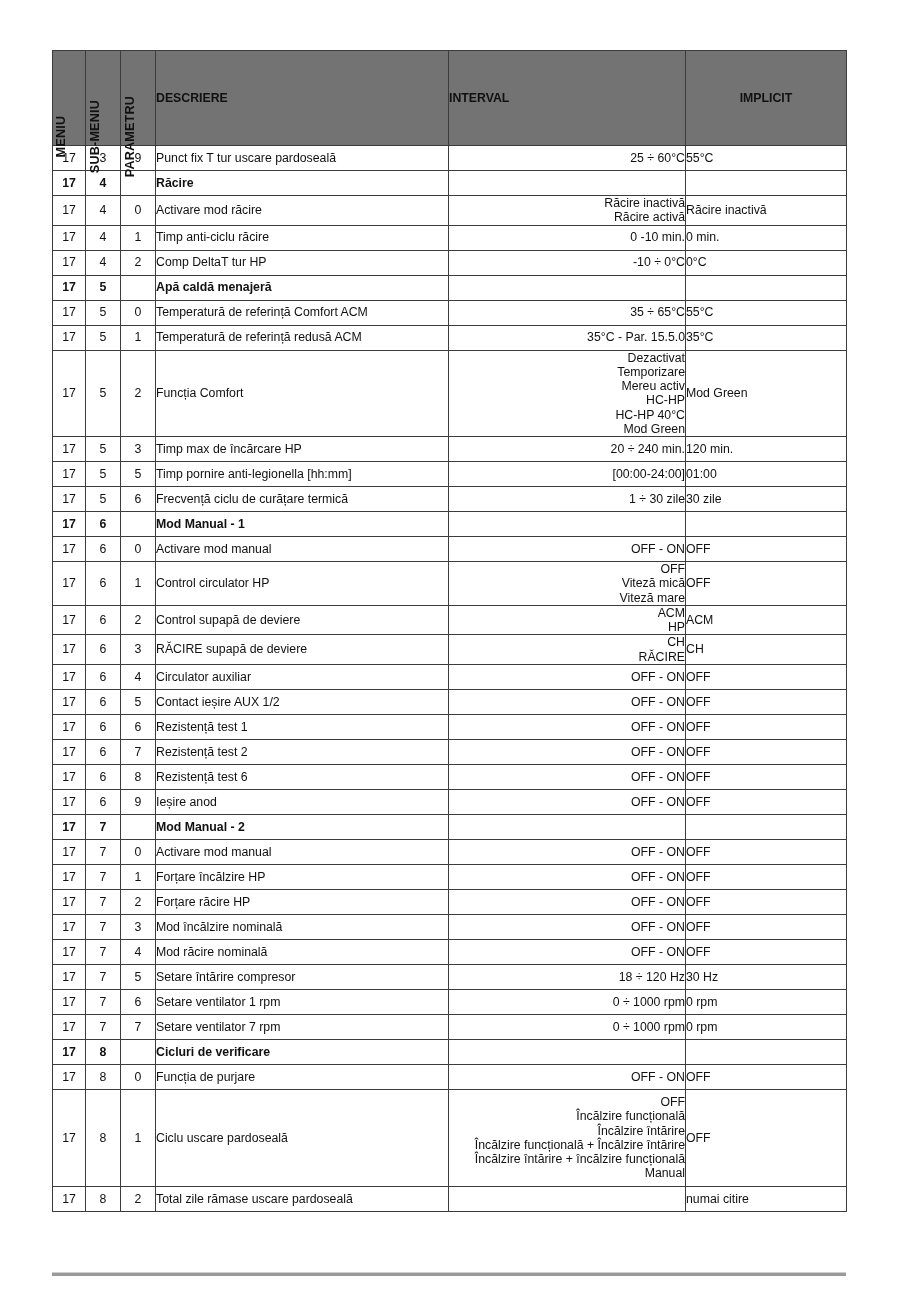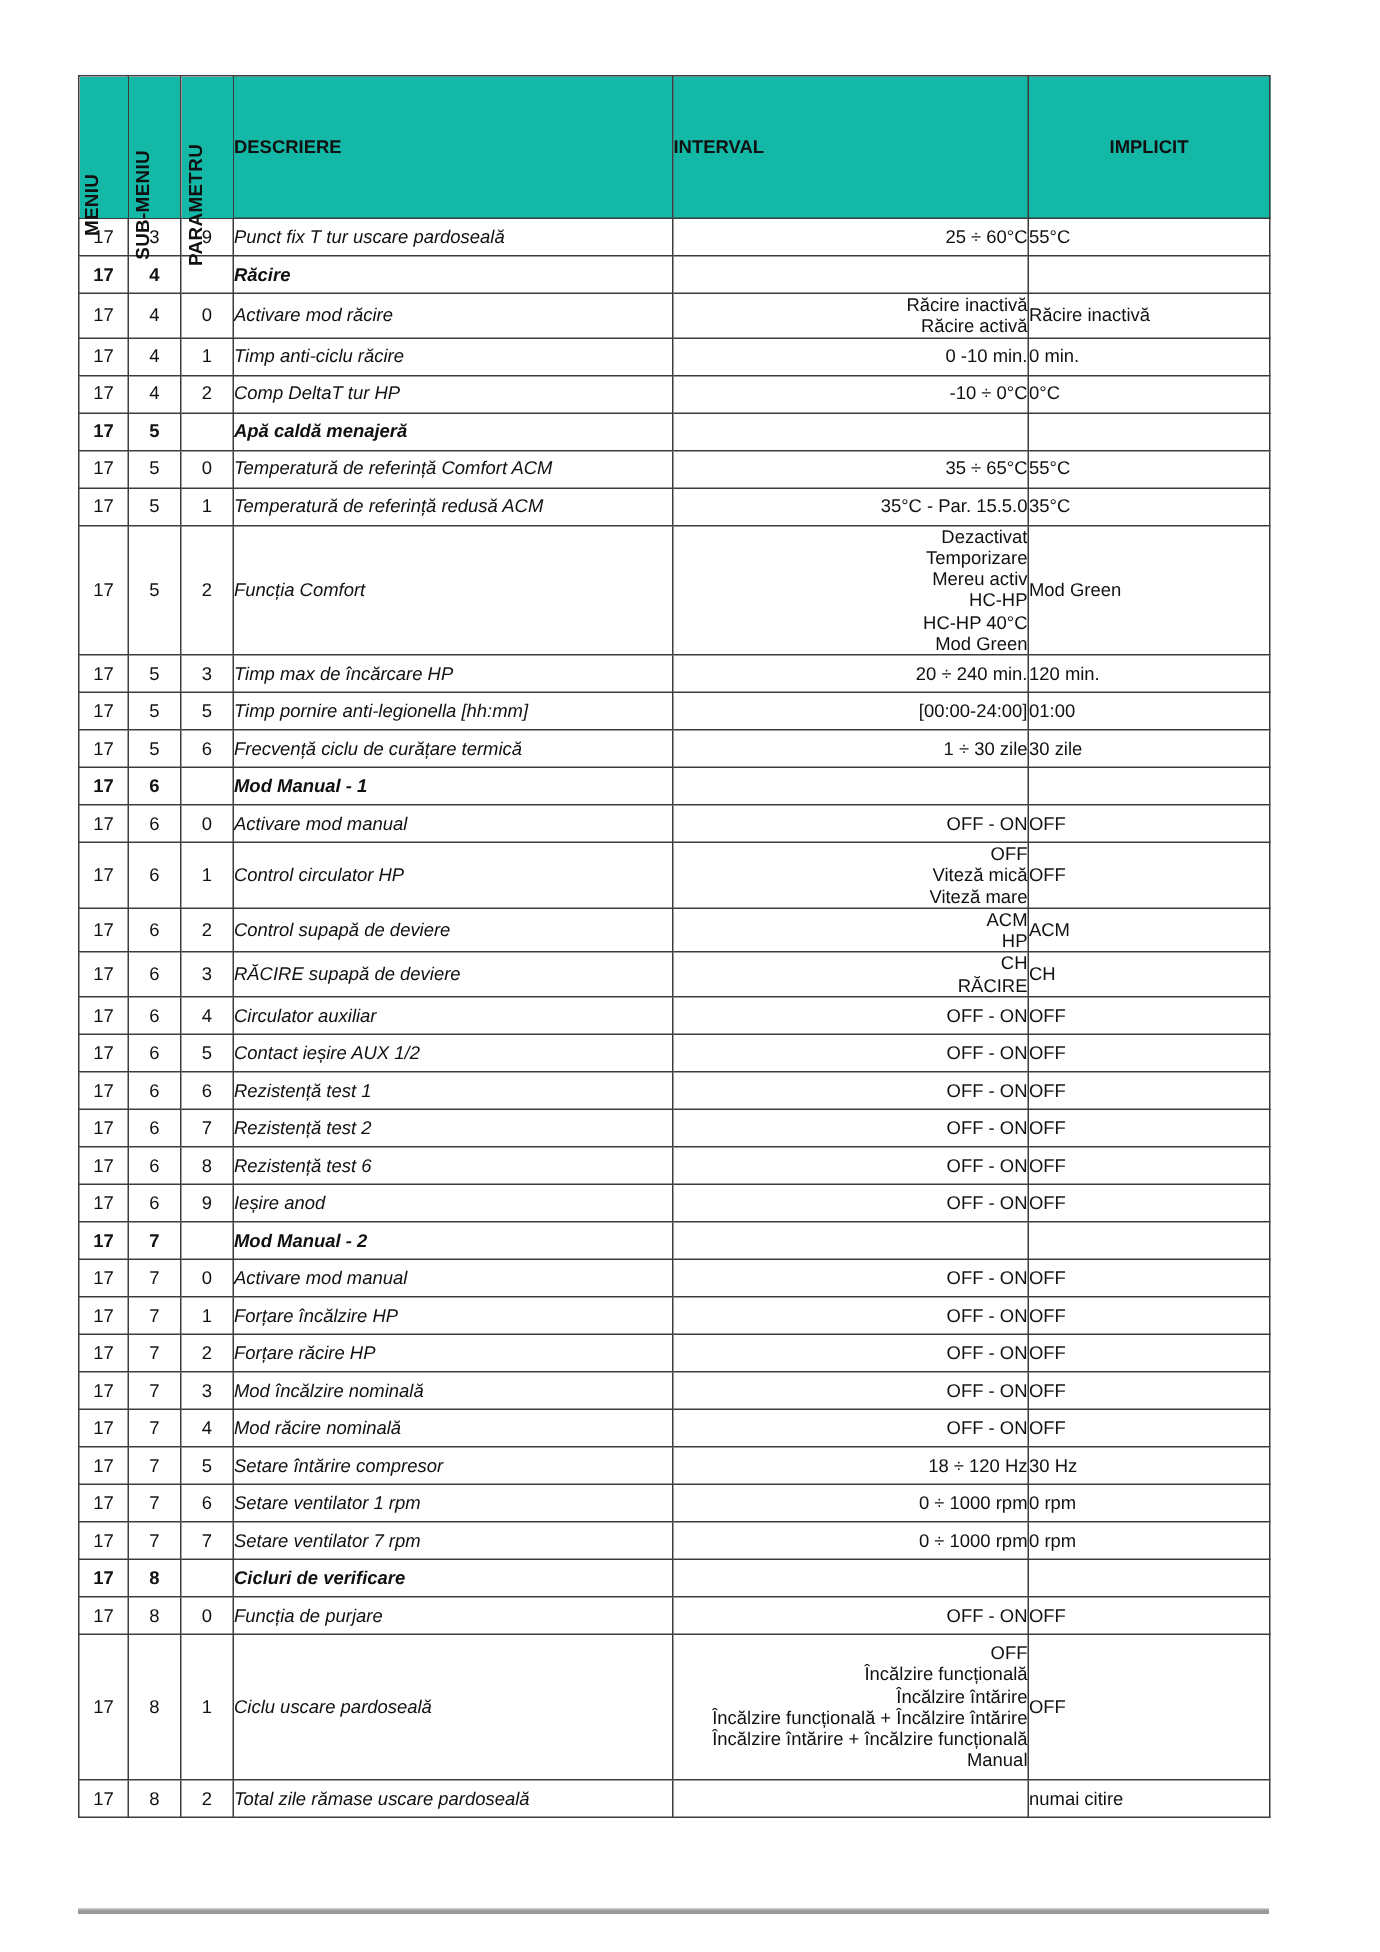--- a/index.html
+++ b/index.html
@@ -30,21 +30,21 @@
   
   col.c-menu{width:33px;}
   col.c-sub{width:35px;}
   col.c-par{width:35px;}
   col.c-desc{width:293px;}
   col.c-int{width:237px;}
   col.c-imp{width:161px;}
 
   
   thead th{
-    background:#14b8a6;
+    background:#737373;
     height:94px;
     font-weight:bold;
     font-size:12.6px;
     border:1px solid #3c3c3c;
   }
   th.rot{
     position:relative;
   }
   th.rot .rotlbl{
     position:absolute;
@@ -68,21 +68,20 @@
 
   
   td.num{
     text-align:center;
     color:#8d8d8d;
     font-size:12.3px;
   }
   td.desc{
     text-align:left;
     padding:2px 4px 2px 6px;
-    font-style:italic;
   }
   td.interval{
     text-align:right;
     padding:2px 4px 2px 6px;
     white-space:pre-line;
   }
   td.implicit{
     padding:2px 4px;
     white-space:pre-line;
   }

